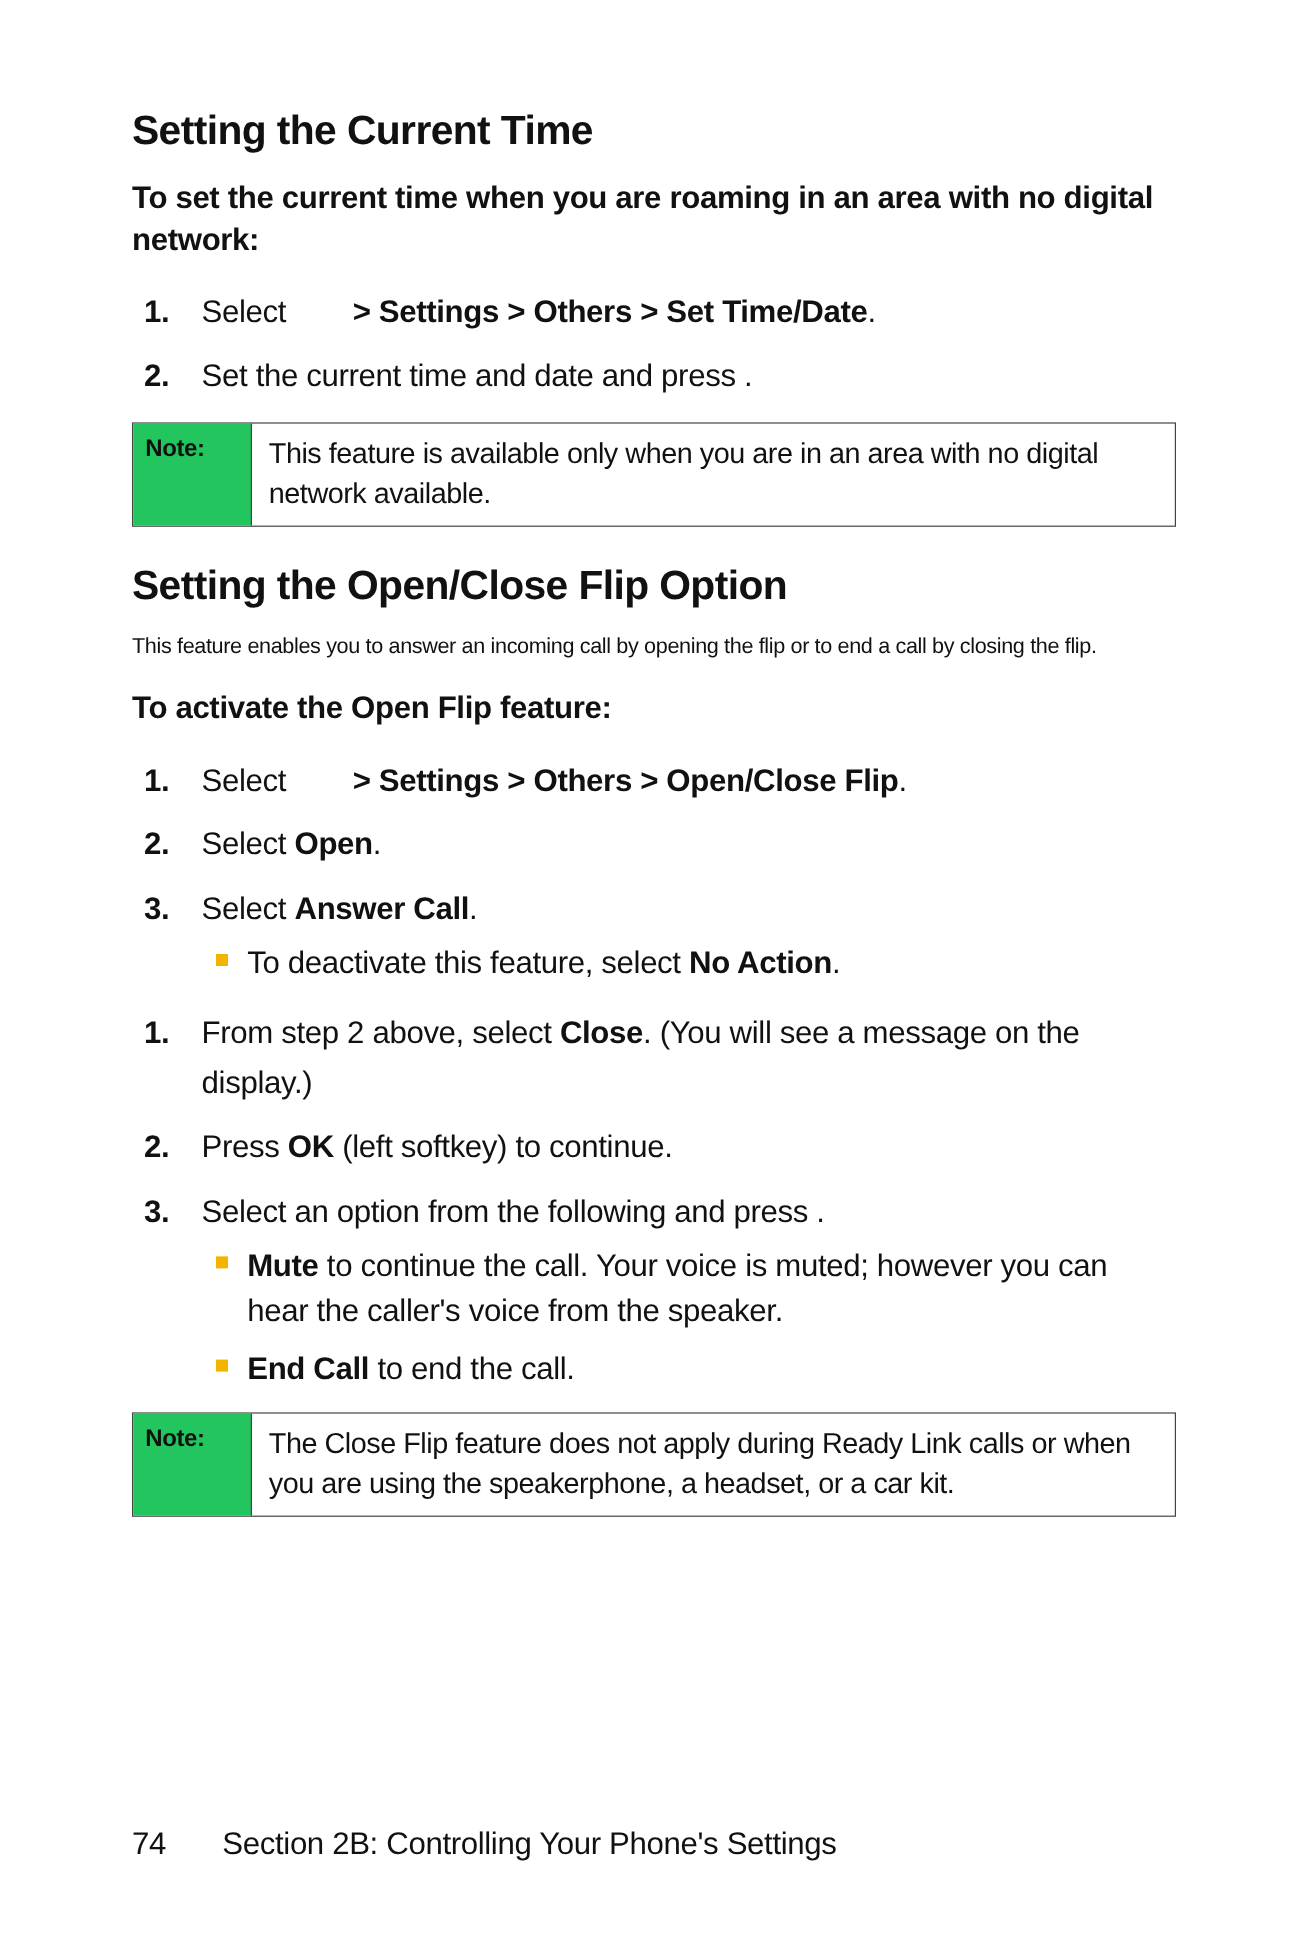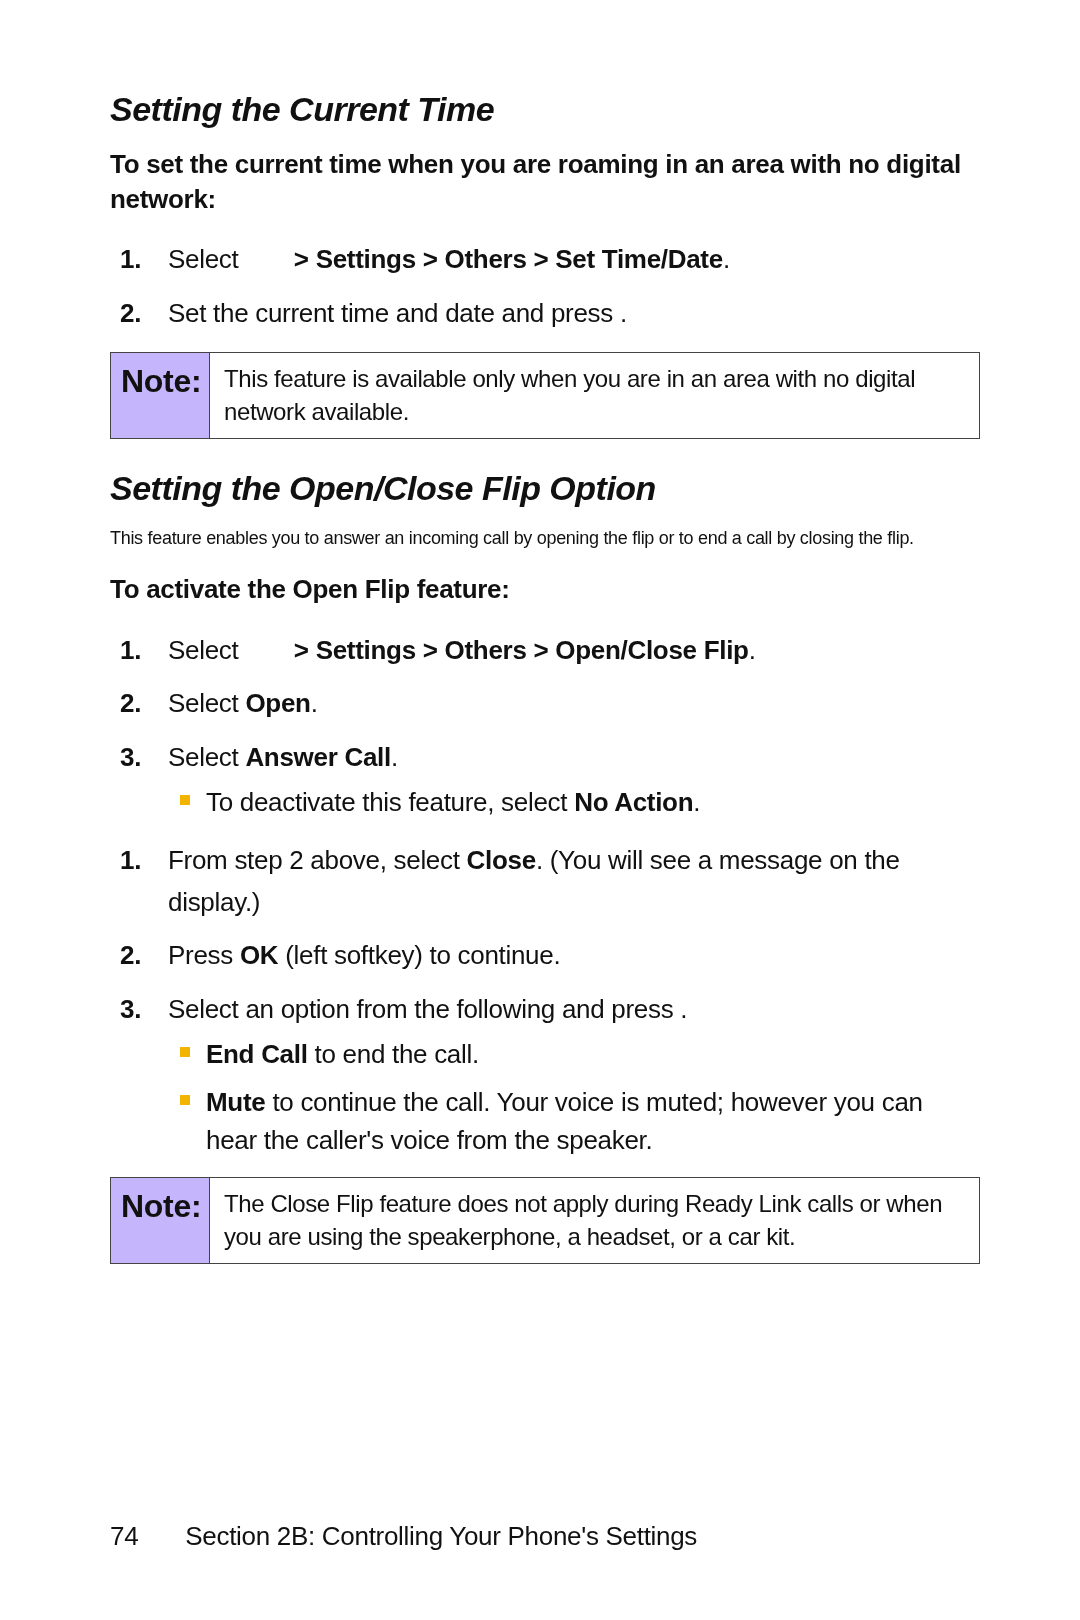--- a/index.html
+++ b/index.html
@@ -9,21 +9,20 @@
     padding:90px 100px 60px 110px;
     font-family:"Segoe UI","Helvetica Neue",Arial,sans-serif;
     color:#111;
     position:relative;
   }
   h2{
     font-size:34px;
     font-weight:700;
     margin:0 0 18px 0;
     letter-spacing:-0.5px;
-    font-style:italic;
   }
   .intro-bold{
     font-size:26px;
     font-weight:700;
     margin:0 0 22px 0;
     line-height:1.35;
     letter-spacing:-0.3px;
   }
   .intro{
     font-size:18px;
@@ -48,24 +47,24 @@
     left:-48px;
     font-weight:700;
   }
   .b{font-weight:700;}
   .notebox{
     border:1px solid #444;
     display:flex;
     margin:6px 0 30px 0;
   }
   .notebox .lab{
-    background:#c4b5fd;
+    background:#22c55e;
     border-right:1px solid #444;
     padding:10px 10px;
-    font-size:32px;
+    font-size:20px;
     font-weight:700;
     min-width:78px;
     text-align:left;
     letter-spacing:-0.3px;
   }
   .notebox .txt{
     padding:10px 14px;
     font-size:24px;
     line-height:1.35;
     letter-spacing:-0.4px;
@@ -149,24 +148,24 @@
     <li><span class="num">1.</span>
       <span>From step 2 above, select </span><span class="b">Close</span><span>. (You will see a message on the display.)</span>
     </li>
     <li><span class="num">2.</span>
       <span>Press </span><span class="b">OK</span><span> (left softkey) to continue.</span>
     </li>
     <li><span class="num">3.</span>
       <span>Select an option from the following and press        .</span>
       <ul class="sub">
         <li>
-          <span class="b">End Call</span><span> to end the call.</span>
+          <span class="b">Mute</span><span> to continue the call. Your voice is muted; however you can hear the caller's voice from the speaker.</span>
         </li>
         <li>
-          <span class="b">Mute</span><span> to continue the call. Your voice is muted; however you can hear the caller's voice from the speaker.</span>
+          <span class="b">End Call</span><span> to end the call.</span>
         </li>
       </ul>
     </li>
   </ol>
 
   <div class="notebox">
     <div class="lab">Note:</div>
     <div class="txt">The Close Flip feature does not apply during Ready Link calls or when you are using the speakerphone, a headset, or a car kit.</div>
   </div>
 

